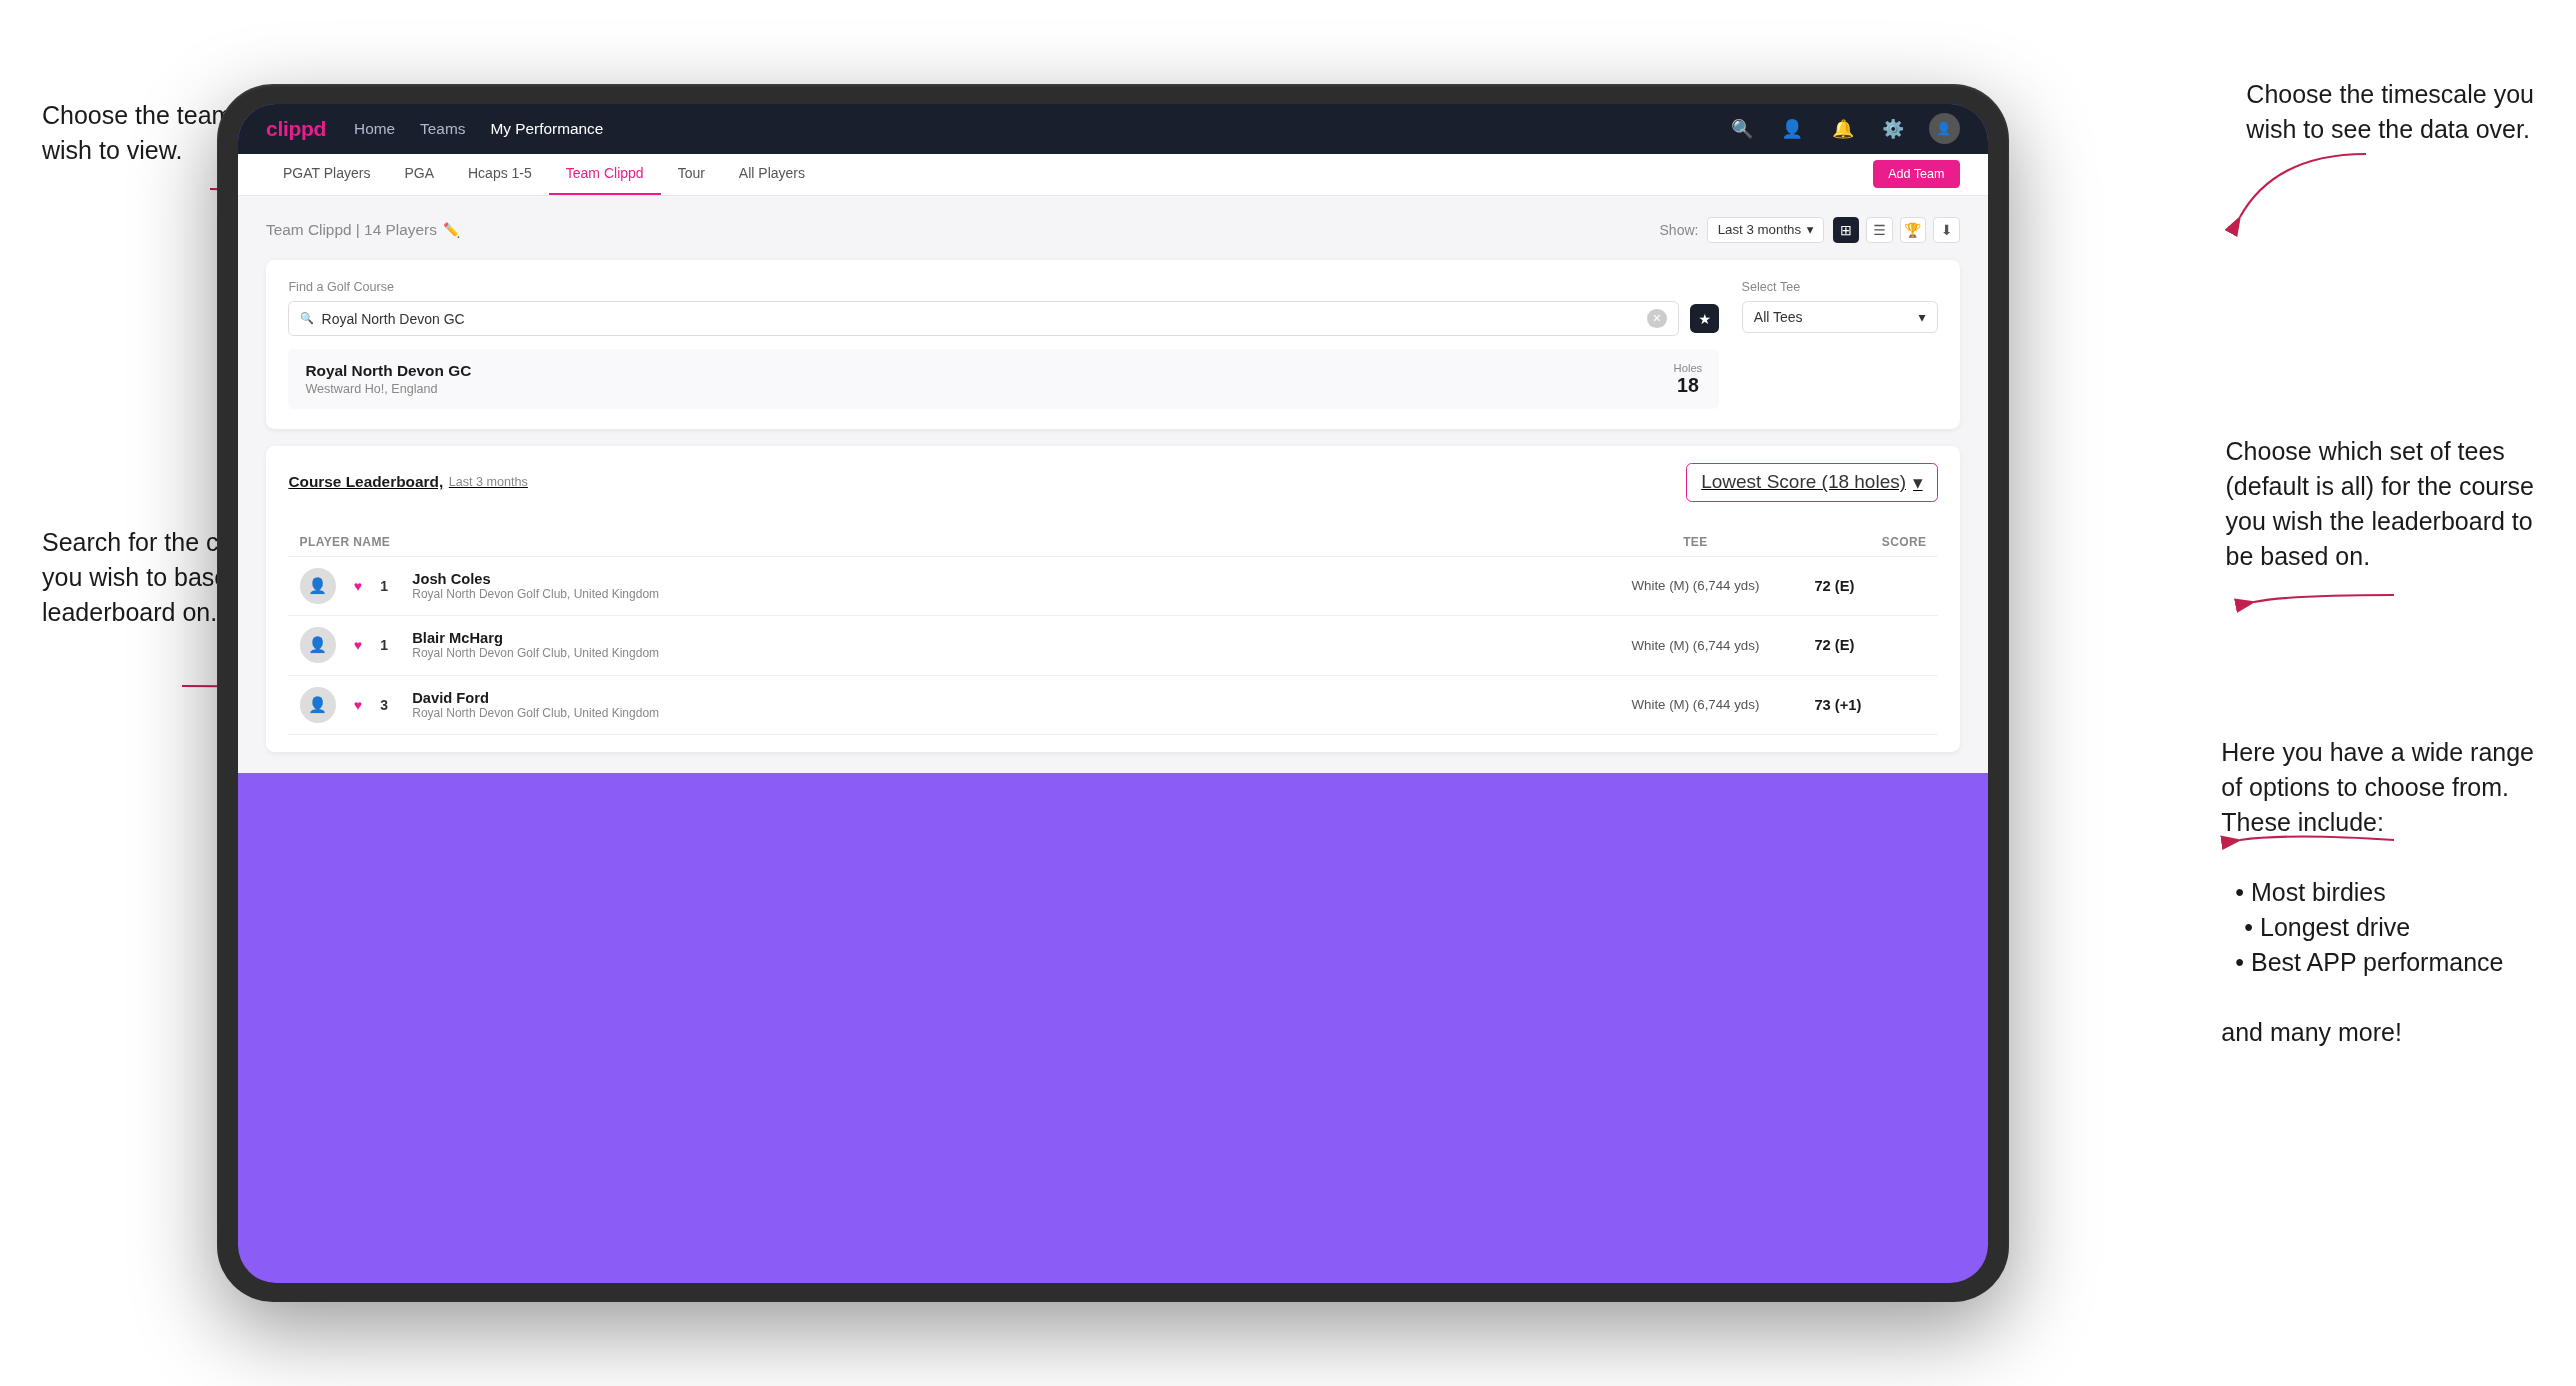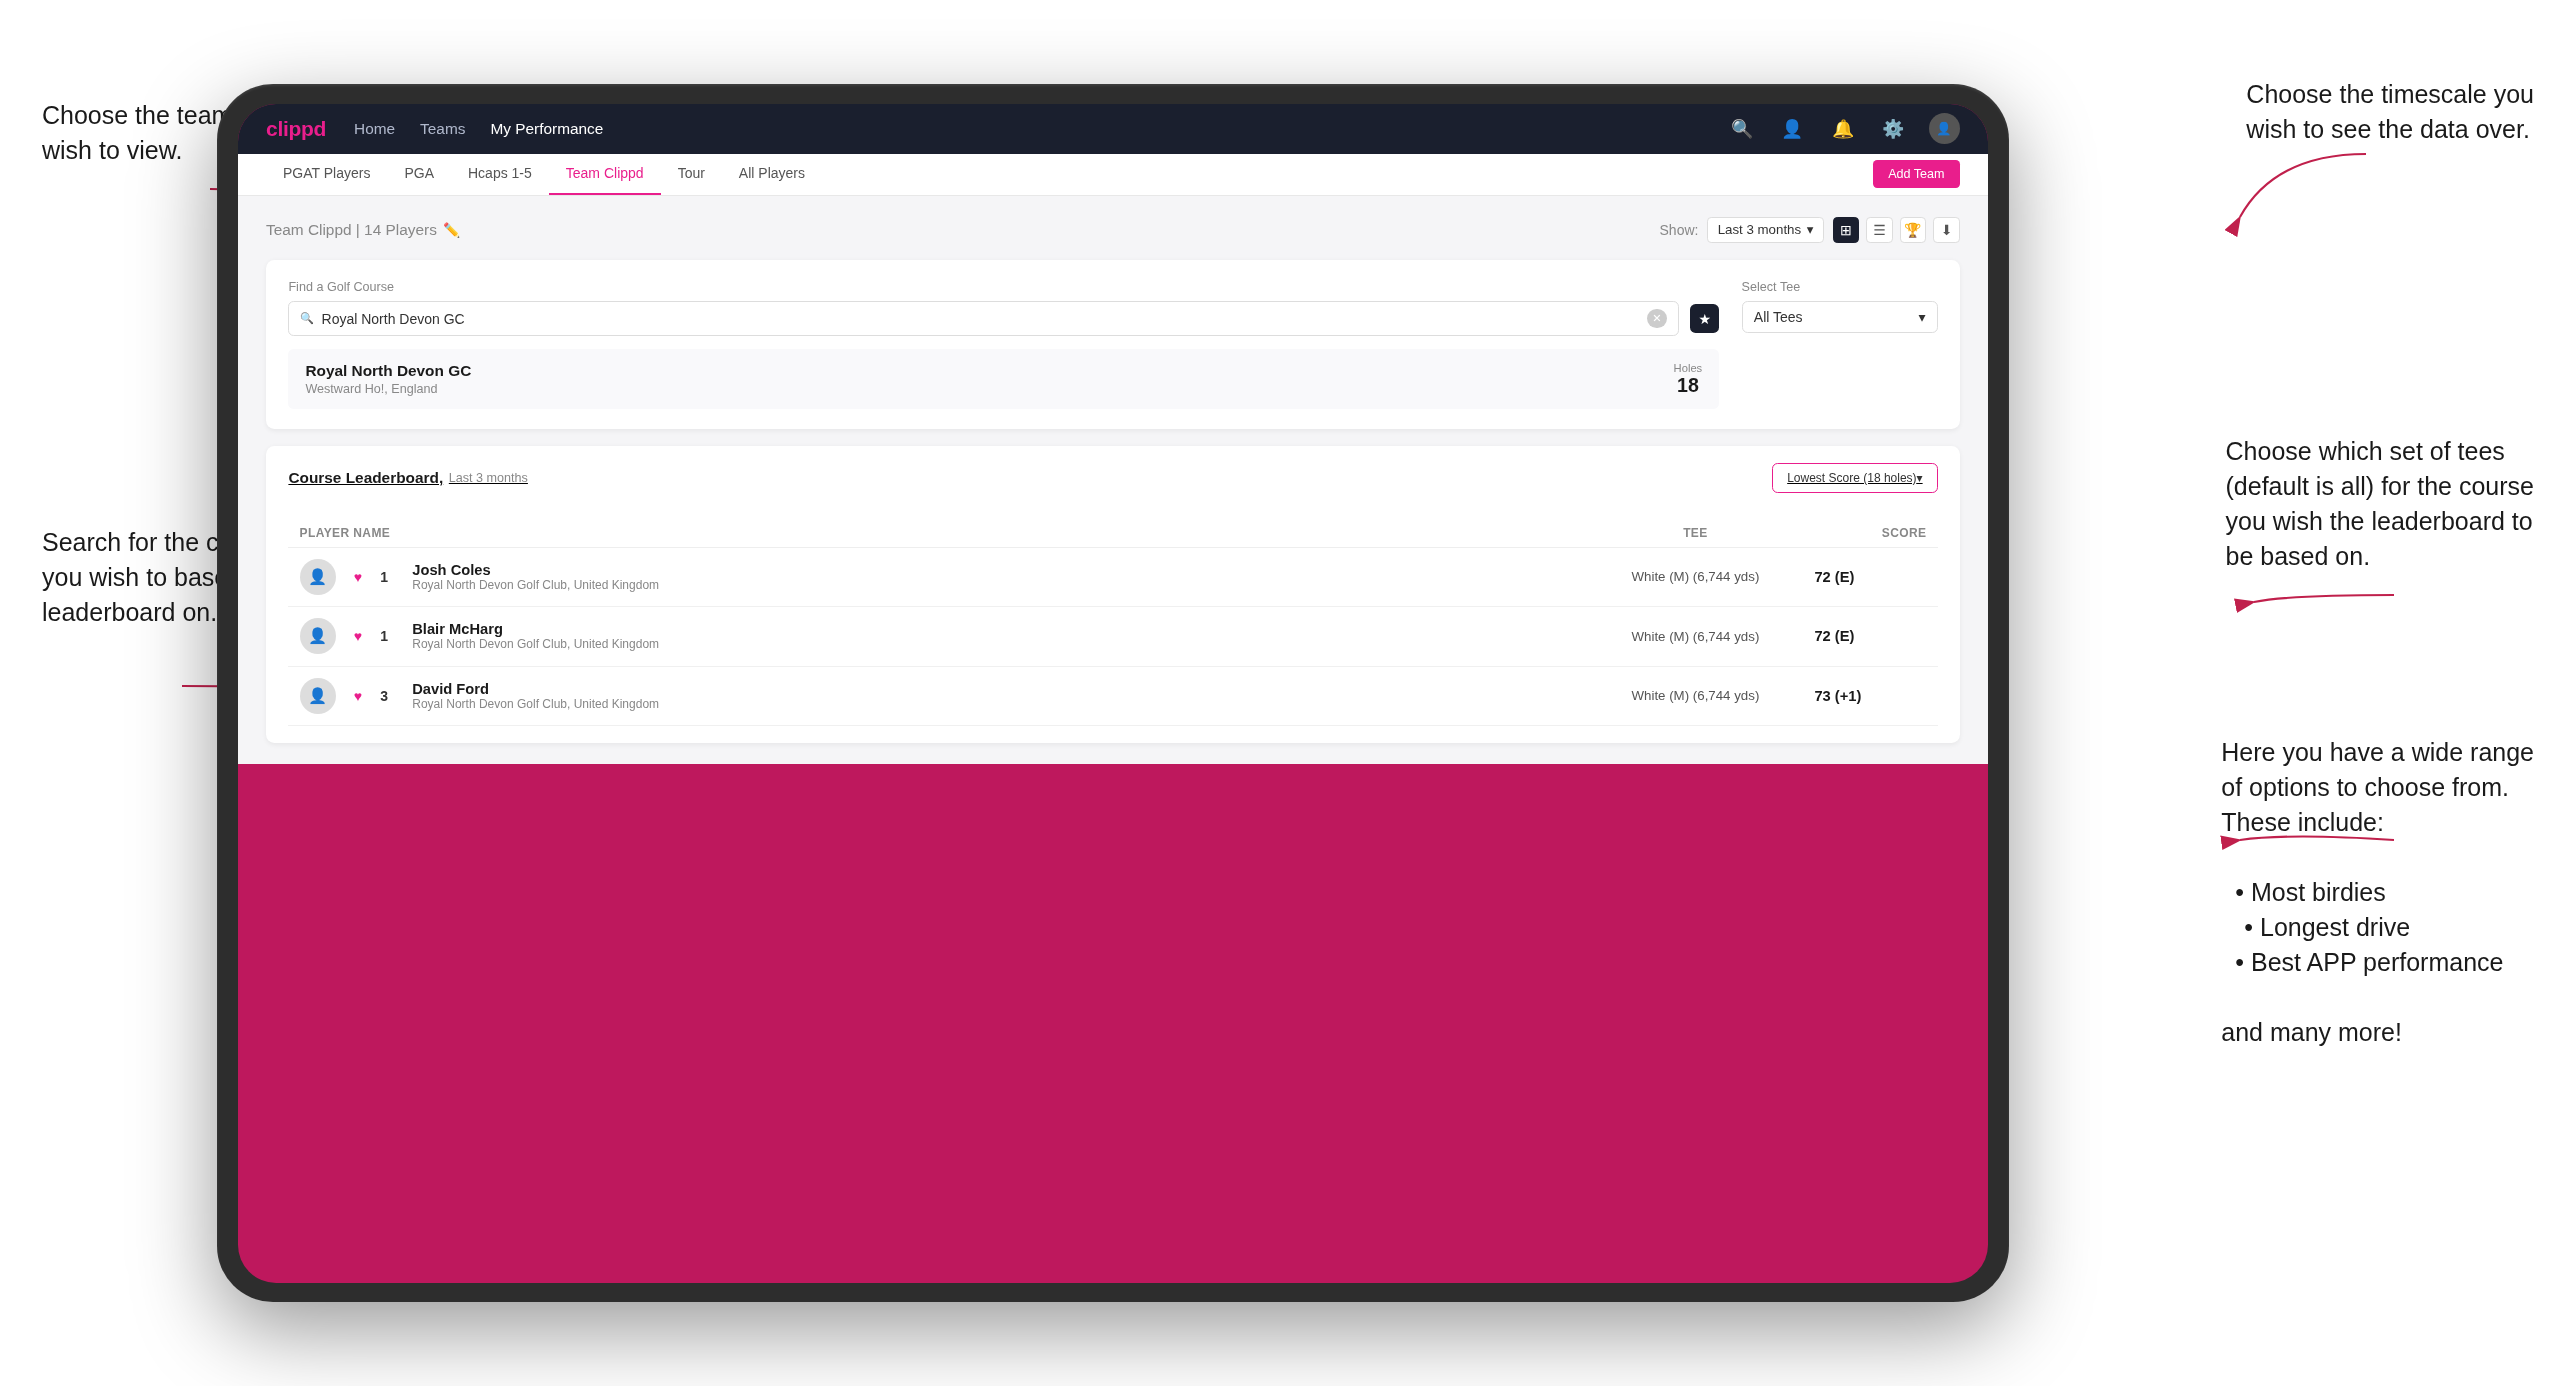--- a/index.html
+++ b/index.html
@@ -37,21 +37,21 @@
       border-radius: 56px;
       box-shadow: 0 28px 84px rgba(0,0,0,0.4), inset 0 1.4px 2.8px rgba(255,255,255,0.1);
     }
 
     .tablet-screen {
       position: absolute;
       left: 21px;
       top: 19.6px;
       width: 1750px;
       height: 1179px;
-      background: #be185d;
+      background: #8b5cf6;
       border-radius: 38px;
       overflow: hidden;
     }
 
     
     .nav-bar {
       width: 100%;
       height: 50px;
       background: #1a1f2e;
       display: flex;
@@ -390,25 +390,26 @@
       font-size: 12.6px;
       color: #888;
       margin-left: 5.6px;
     }
 
     .score-dropdown {
       margin-left: auto;
       border: 1.4px solid #e91e8c;
       border-radius: 5.6px;
       padding: 7px 14px;
-      font-size: 12px;
+      font-size: 19px;
       color: #333;
       cursor: pointer;
       display: flex;
       align-items: center;
+      gap: 7px;
       background: white;
     }
 
     .leaderboard-cols {
       display: flex;
       padding: 7px 11.2px;
       font-size: 12px;
       color: #888;
       font-weight: 600;
       letter-spacing: 0.4px;

